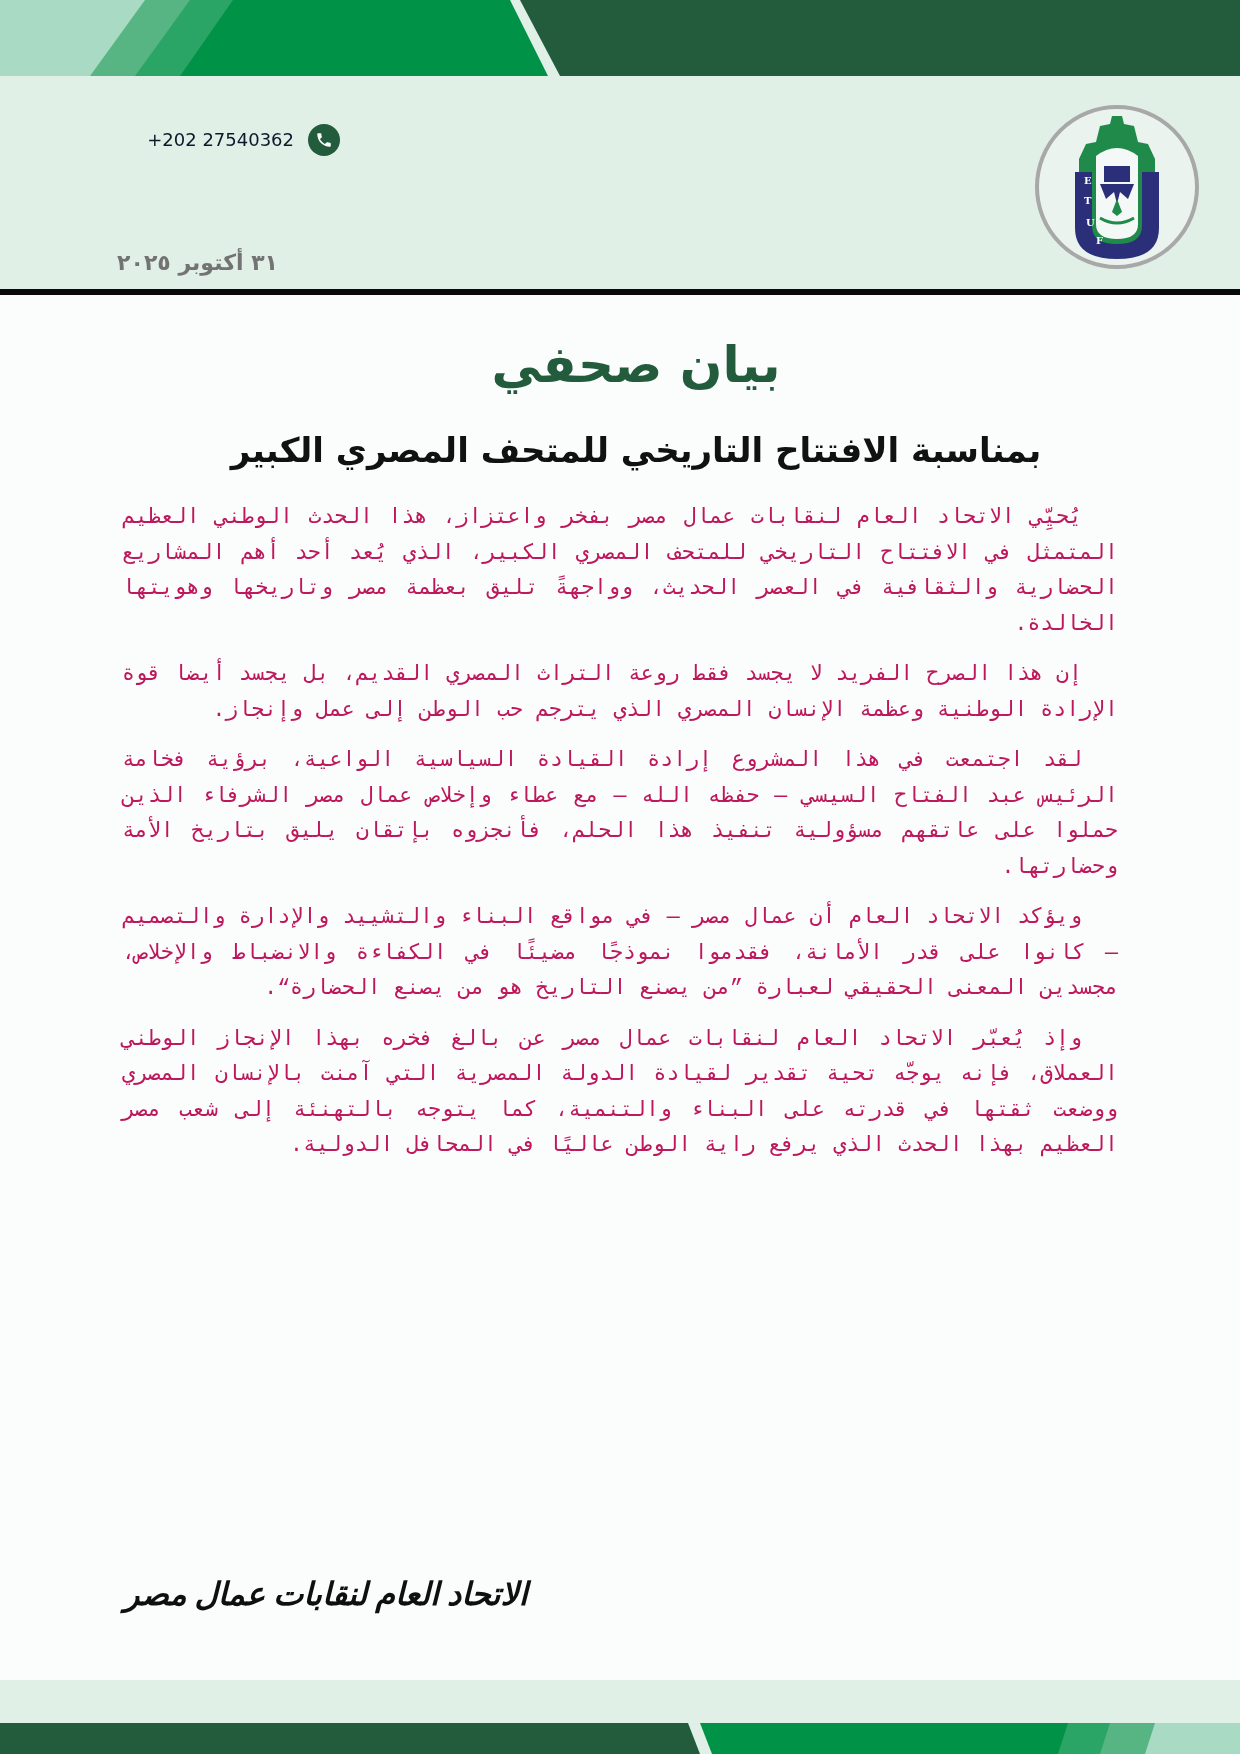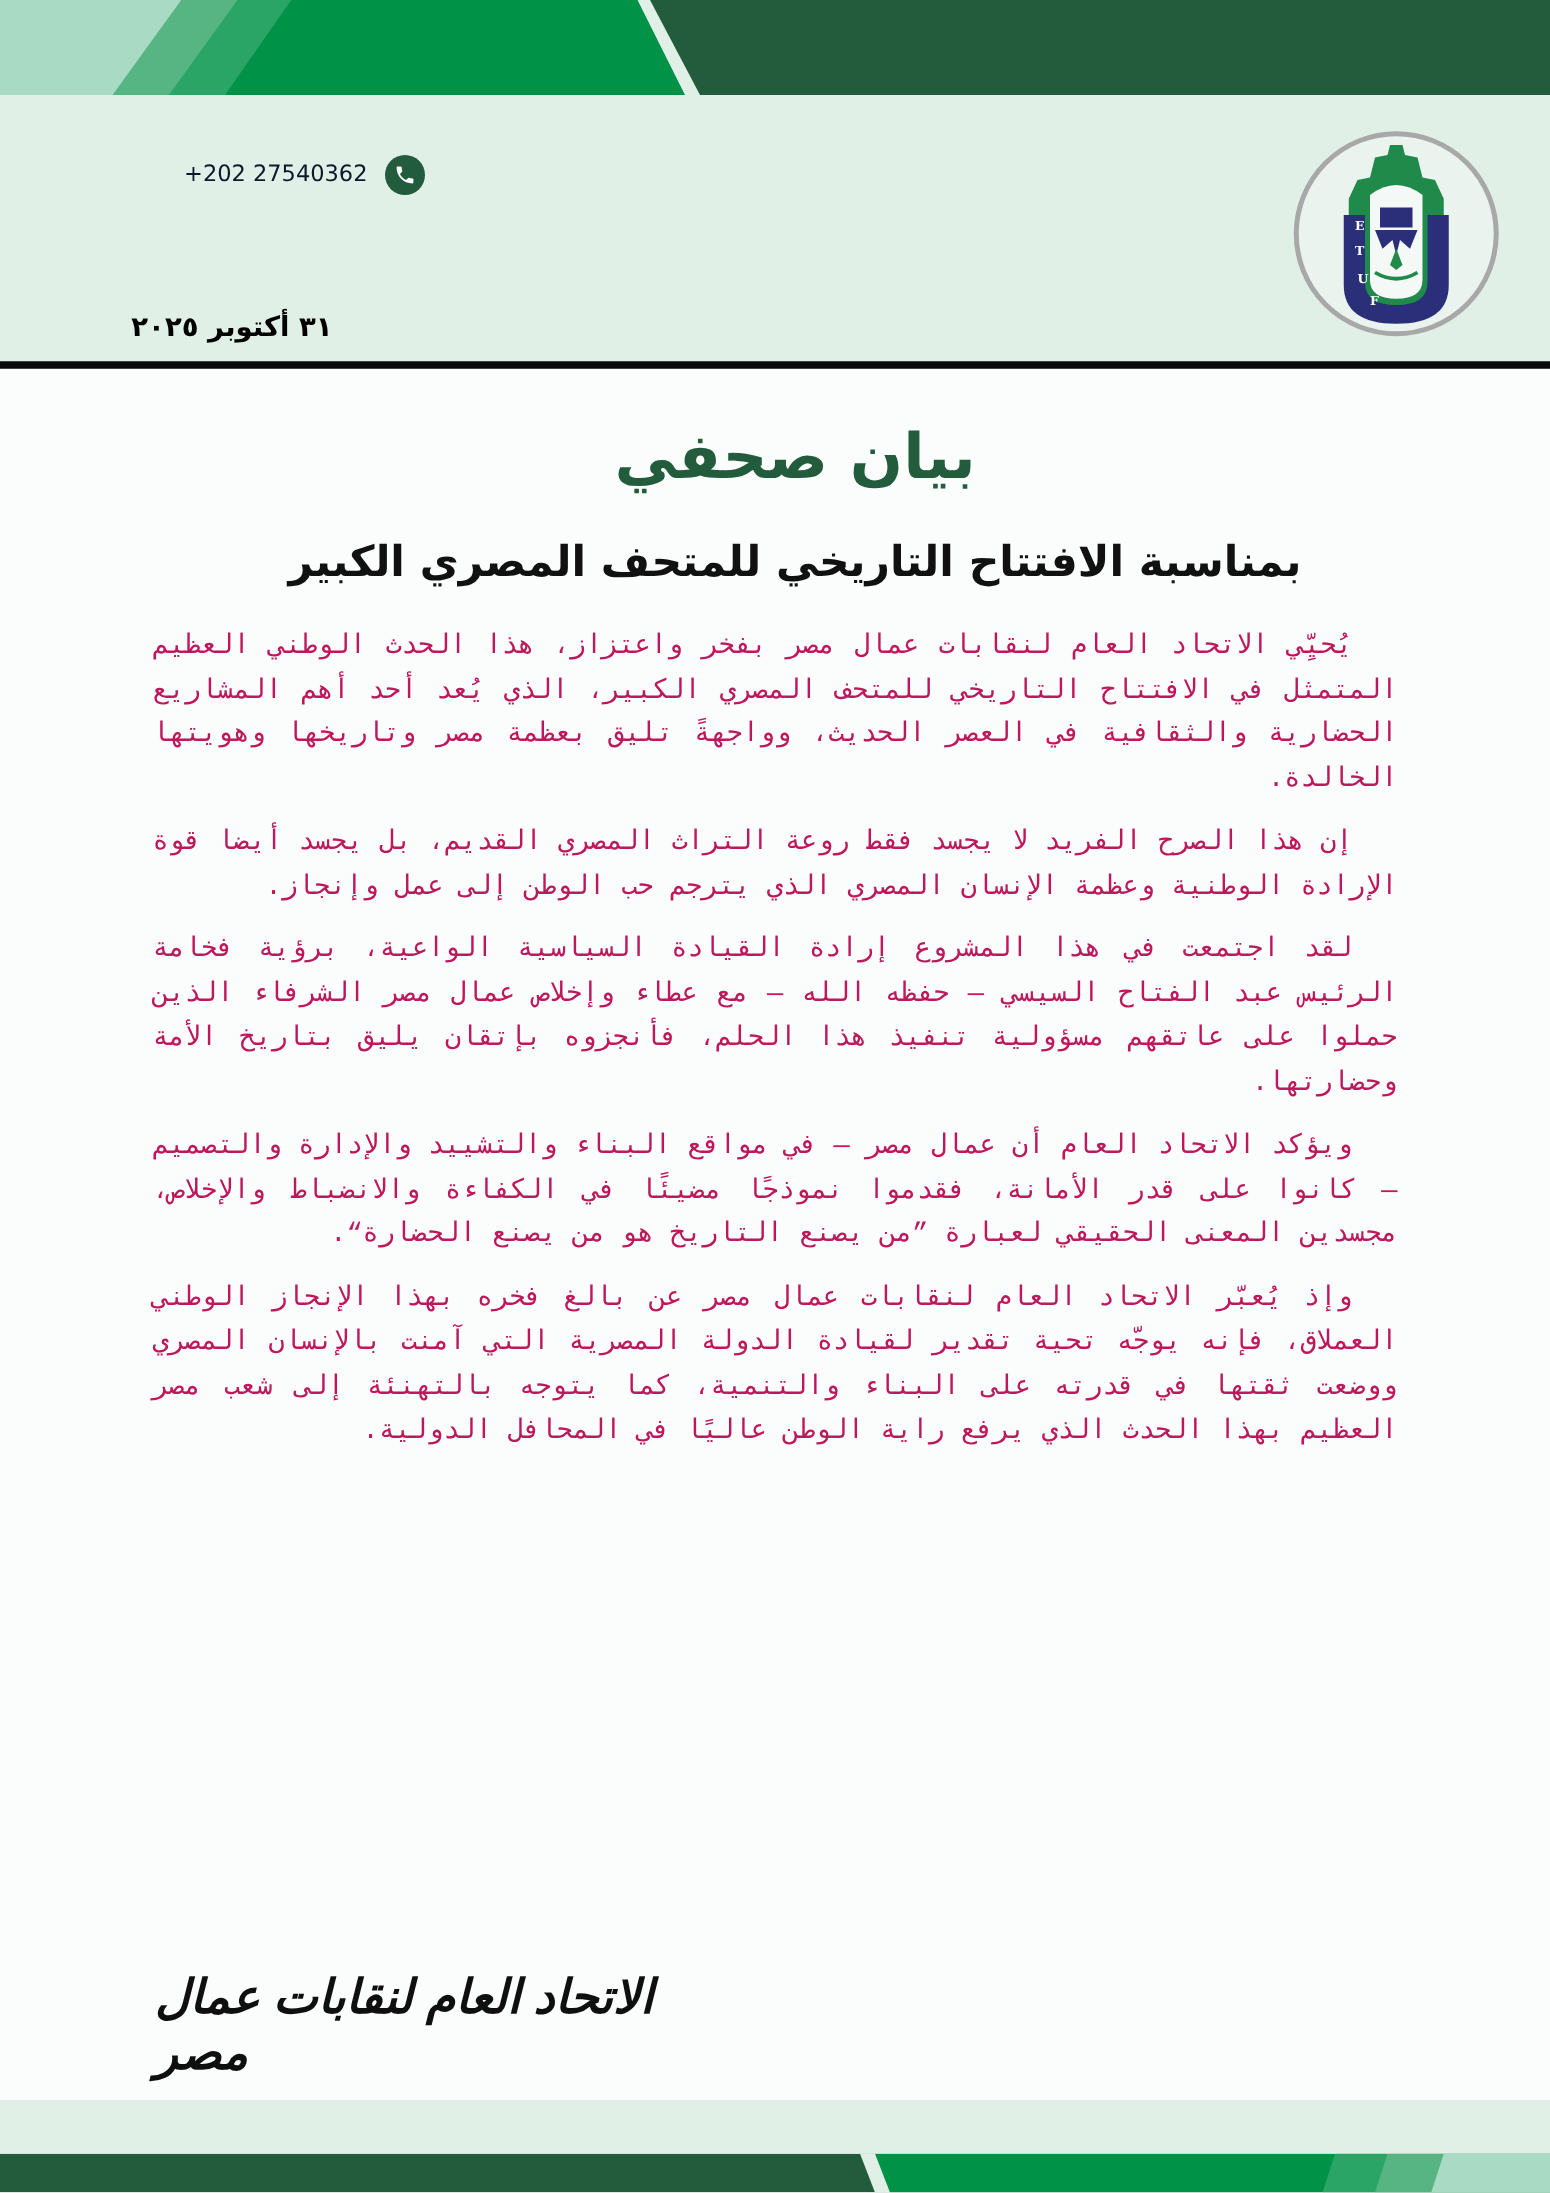--- a/index.html
+++ b/index.html
@@ -10,35 +10,35 @@
     }
     .top-band { position: absolute; left: 0; top: 0; width: 1240px; height: 76px; }
     .header { position: absolute; left: 0; top: 76px; width: 1240px; height: 213px; background: #e0f0e7; }
     .rule { position: absolute; left: 0; top: 289px; width: 1240px; height: 6px; background: #0a0a0a; }
 
     .contacts { position: absolute; left: 30px; top: 118px; width: 310px; }
     .contact-row { display: flex; justify-content: flex-end; align-items: center; height: 43px; }
     .contact-text { font-family: "DejaVu Sans", sans-serif; font-size: 18px; color: #0f172a; margin-right: 14px; direction: ltr; }
     .contact-icon { width: 32px; height: 32px; border-radius: 50%; background: #225c3c; display: flex; align-items: center; justify-content: center; }
     .contact-icon svg { width: 18px; height: 18px; }
-    .date { position: absolute; left: 44px; top: 250px; width: 222px; text-align: right; direction: rtl;
-      font-family: "DejaVu Sans", sans-serif; font-weight: bold; font-size: 22px; color: #000000; }
+    .date { position: absolute; left: 56px; top: 250px; width: 222px; text-align: right; direction: rtl;
+      font-family: "DejaVu Sans", sans-serif; font-weight: bold; font-size: 22px; color: #737373; }
 
     .logo { position: absolute; left: 1034px; top: 104px; width: 166px; height: 166px; }
 
     .title { position: absolute; left: 0; width: 1240px; text-align: center; direction: rtl; padding-left: 16px; }
     .title-main { top: 336px; font-size: 50px; font-weight: bold; color: #225c3c; letter-spacing: -1px; }
     .title-sub { top: 430px; font-size: 34px; font-weight: bold; color: #111; }
 
     .body-text { position: absolute; left: 122px; top: 500px; width: 996px; direction: rtl;
       font-family: Liberation Mono, monospace; font-size: 21.5px; line-height: 35.5px; color: #be185d; text-align: justify; }
     .body-text p { margin: 0 0 15px 0; text-indent: 36px; text-align-last: right; }
 
     .signature { position: absolute; left: 124px; top: 1575px; width: 460px; direction: rtl; text-align: left;
-      font-family: Liberation Sans, sans-serif; font-weight: bold; font-style: italic; font-size: 38px; color: #0f0f0f; }
+      font-family: Liberation Serif, serif; font-weight: bold; font-style: italic; font-size: 32px; color: #0f0f0f; }
 
     .footer-light { position: absolute; left: 0; top: 1680px; width: 1240px; height: 45px; background: #e0f0e7; }
     .bottom-band { position: absolute; left: 0; top: 1723px; width: 1240px; height: 31px; }
   </style>
 </head>
 <body>
 
 <svg class="top-band" viewBox="0 0 1240 76" preserveAspectRatio="none">
   <rect x="0" y="0" width="1240" height="76" fill="#225c3c"></rect>
   <polygon points="0,0 520,0 560,76 0,76" fill="#e0f0e7"></polygon>

